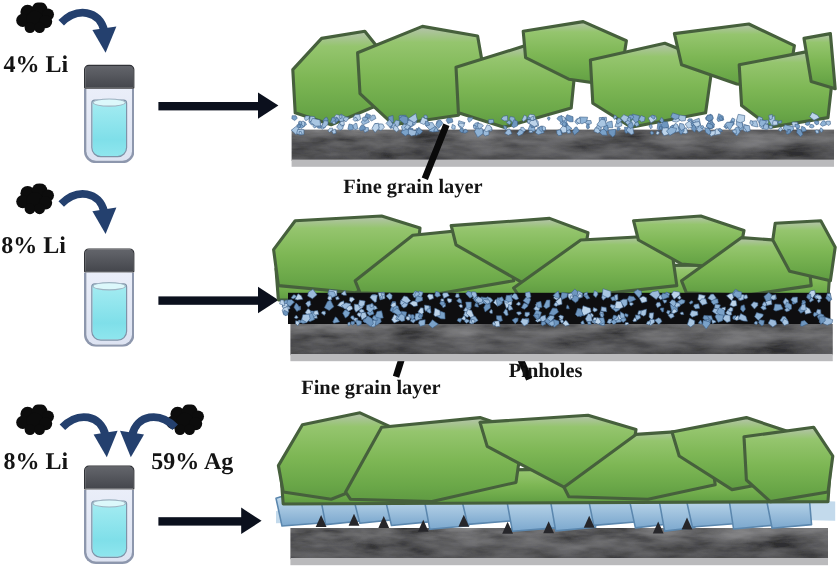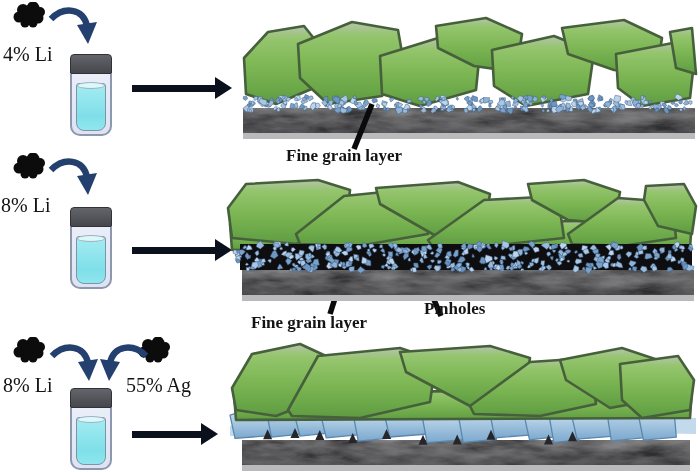--- a/index.html
+++ b/index.html
@@ -1,19 +1,19 @@
 <!DOCTYPE html>
 <html style="--grain-green-light: #95c56e; --grain-green-mid: #7eb755; --grain-green-dark: #5f9a42; --grain-outline: #46603c; --fine-grain-blue: #8fb3d6; --coarse-blue-light: #d3e5f2; --coarse-blue-dark: #7ca8ce; --substrate-gray: #88888a; --pinhole-black: #0e0e10; --pour-arrow-blue: #24406e; --process-arrow-black: #0b101d; --liquid-cyan: #7fdfe9; --cap-gray: #45474d; --label-black: #141414;"><head>
 <meta charset="utf-8">
 <style>
   html,body{margin:0;padding:0;background:#ffffff;}
   #canvas{position:relative;width:700px;height:472px;background:#ffffff;overflow:hidden;
           font-family:"Liberation Serif","DejaVu Serif",serif;}
   .abs{position:absolute;}
-  .plabel{font-weight:normal;font-size:20px;color:var(--label-black,#141414);white-space:nowrap;line-height:1;}
+  .plabel{font-weight:bold;font-size:20px;color:var(--label-black,#141414);white-space:nowrap;line-height:1;}
   .annlabel{font-weight:bold;font-size:17px;color:var(--label-black,#141414);white-space:nowrap;line-height:1;}
   
   .vial{position:absolute;width:42px;height:82px;}
   .vial-cap{height:20px;background:linear-gradient(#63656b,#45474d);border:1px solid #303237;
             border-radius:4px 4px 1px 1px;box-sizing:border-box;}
   .vial-body{height:62px;background:linear-gradient(#eaeef9,#dde3f2);border:2px solid #8d97ad;border-top:none;
              border-radius:0 0 10px 10px;box-sizing:border-box;position:relative;}
   .vial-liquid{position:absolute;left:4px;right:4px;top:9px;bottom:3px;
                background:linear-gradient(#a5ecf2 , #7fdfe9 70%, #8fe6ee);
                border:1px solid #7f93a8;border-radius:3px 3px 8px 8px;}
@@ -744,21 +744,21 @@
     <svg class="cluster" viewBox="0 0 34 29" style="left:137px;top:2px">
         <use href="#clusterShape"></use>
       </svg>
     <svg class="pour" viewBox="0 0 52 48" style="left:47px;top:7px">
         <use href="#pourArrowShape"></use>
       </svg>
     <svg class="pour mirror" viewBox="0 0 52 48" style="left:99px;top:7px">
         <use href="#pourArrowShape"></use>
       </svg>
     <div class="abs plabel" style="left:3px;top:40px">8% Li</div>
-    <div class="abs plabel" style="left:126px;top:40px">55% Ag</div>
+    <div class="abs plabel" style="left:126px;top:40px">59% Ag</div>
     <div class="vial" style="left:70px;top:53px">
       <div class="vial-cap"></div>
       <div class="vial-body">
         <div class="vial-liquid">
             <div class="meniscus"></div>
           </div>
       </div>
     </div>
     <div class="parrow" style="left:132px;top:88px;width:86px">
       <div class="shaft"></div>

